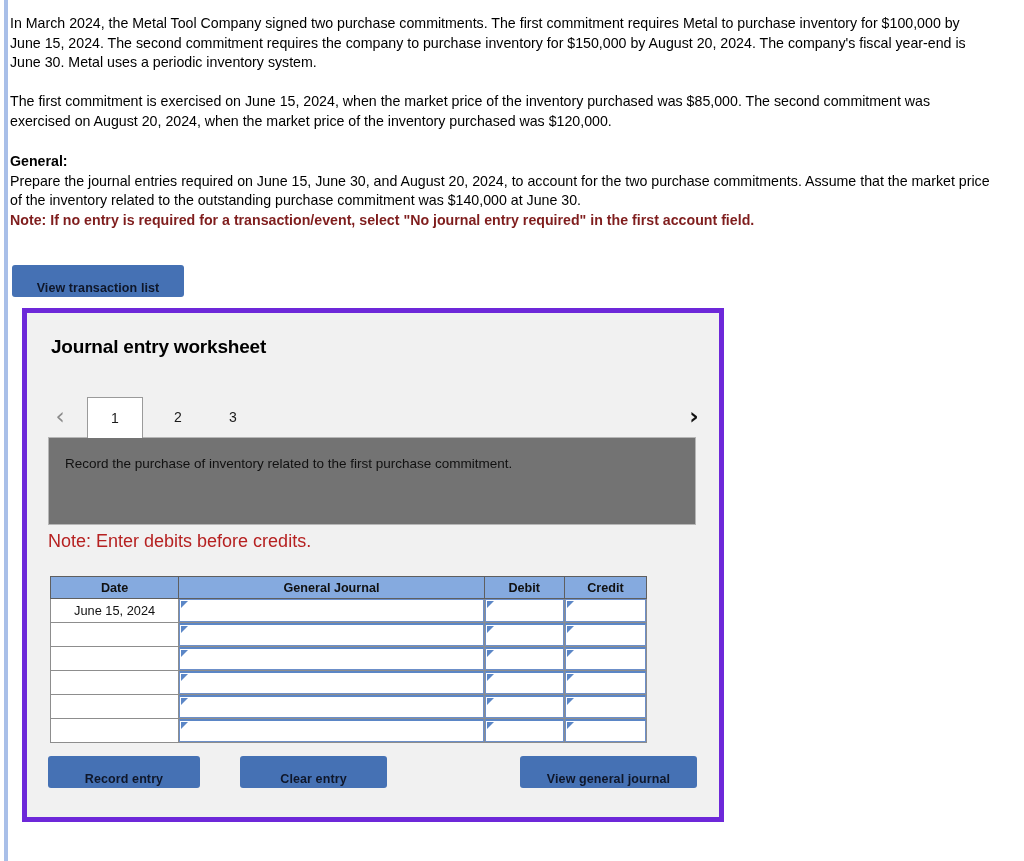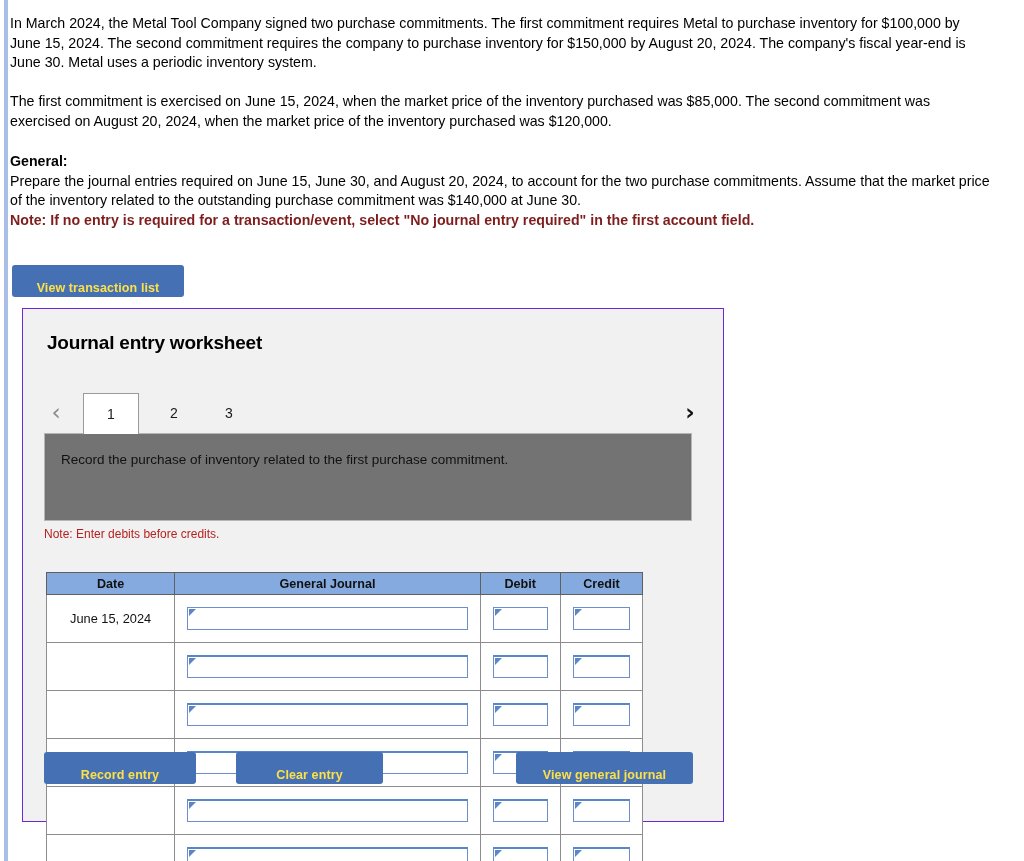--- a/index.html
+++ b/index.html
@@ -53,21 +53,21 @@
   }
   .note-red {
     color: #7f1d1d;
     font-weight: bold;
     display: block;
   }
 
   
   .btn-blue {
     background: #4571b4;
-    color: #fde047;
+    color: #0f172a;
     border: none;
     border-radius: 3px;
     font-family: "Liberation Sans", sans-serif;
     font-size: 12.5px;
     font-weight: bold;
     text-align: center;
     cursor: pointer;
     padding: 16px;
     letter-spacing: 0.1px;
   }
@@ -80,21 +80,21 @@
   }
 
   
   #worksheet-panel {
     position: absolute;
     left: 22px;
     top: 308px;
     width: 702px;
     height: 514px;
     background: #f1f1f1;
-    border: 1px solid #6d28d9;
+    border: 5px solid #6d28d9;
     box-sizing: border-box;
   }
 
   #worksheet-title {
     position: absolute;
     left: 24px;
     top: 21px;
     width: 230px;
     font-size: 19px;
     font-weight: bold;
@@ -166,21 +166,21 @@
     right: 12px;
     font-size: 13.5px;
     line-height: 18px;
     color: #111;
   }
 
   #debit-note {
     position: absolute;
     left: 21px;
     top: 218px;
-    font-size: 12px;
+    font-size: 18px;
     color: #b62121;
   }
 
   
   #journal-table {
     position: absolute;
     left: 23px;
     top: 263px;
     width: 597px;
     border-collapse: collapse;
@@ -193,21 +193,21 @@
     height: 21px;
     font-size: 12.6px;
     font-weight: bold;
     color: #111;
     text-align: center;
     padding: 0;
   }
   #journal-table td {
     border: 1px solid #8d8d8d;
     height: 23px;
-    padding: 12px;
+    padding: 0;
     vertical-align: middle;
   }
   .col-date   { width: 128px; }
   .col-gj     { width: 305px; }
   .col-debit  { width: 80px; }
   .col-credit { width: 82px; }
 
   td.date-cell {
     text-align: center;
     font-size: 12.8px;

